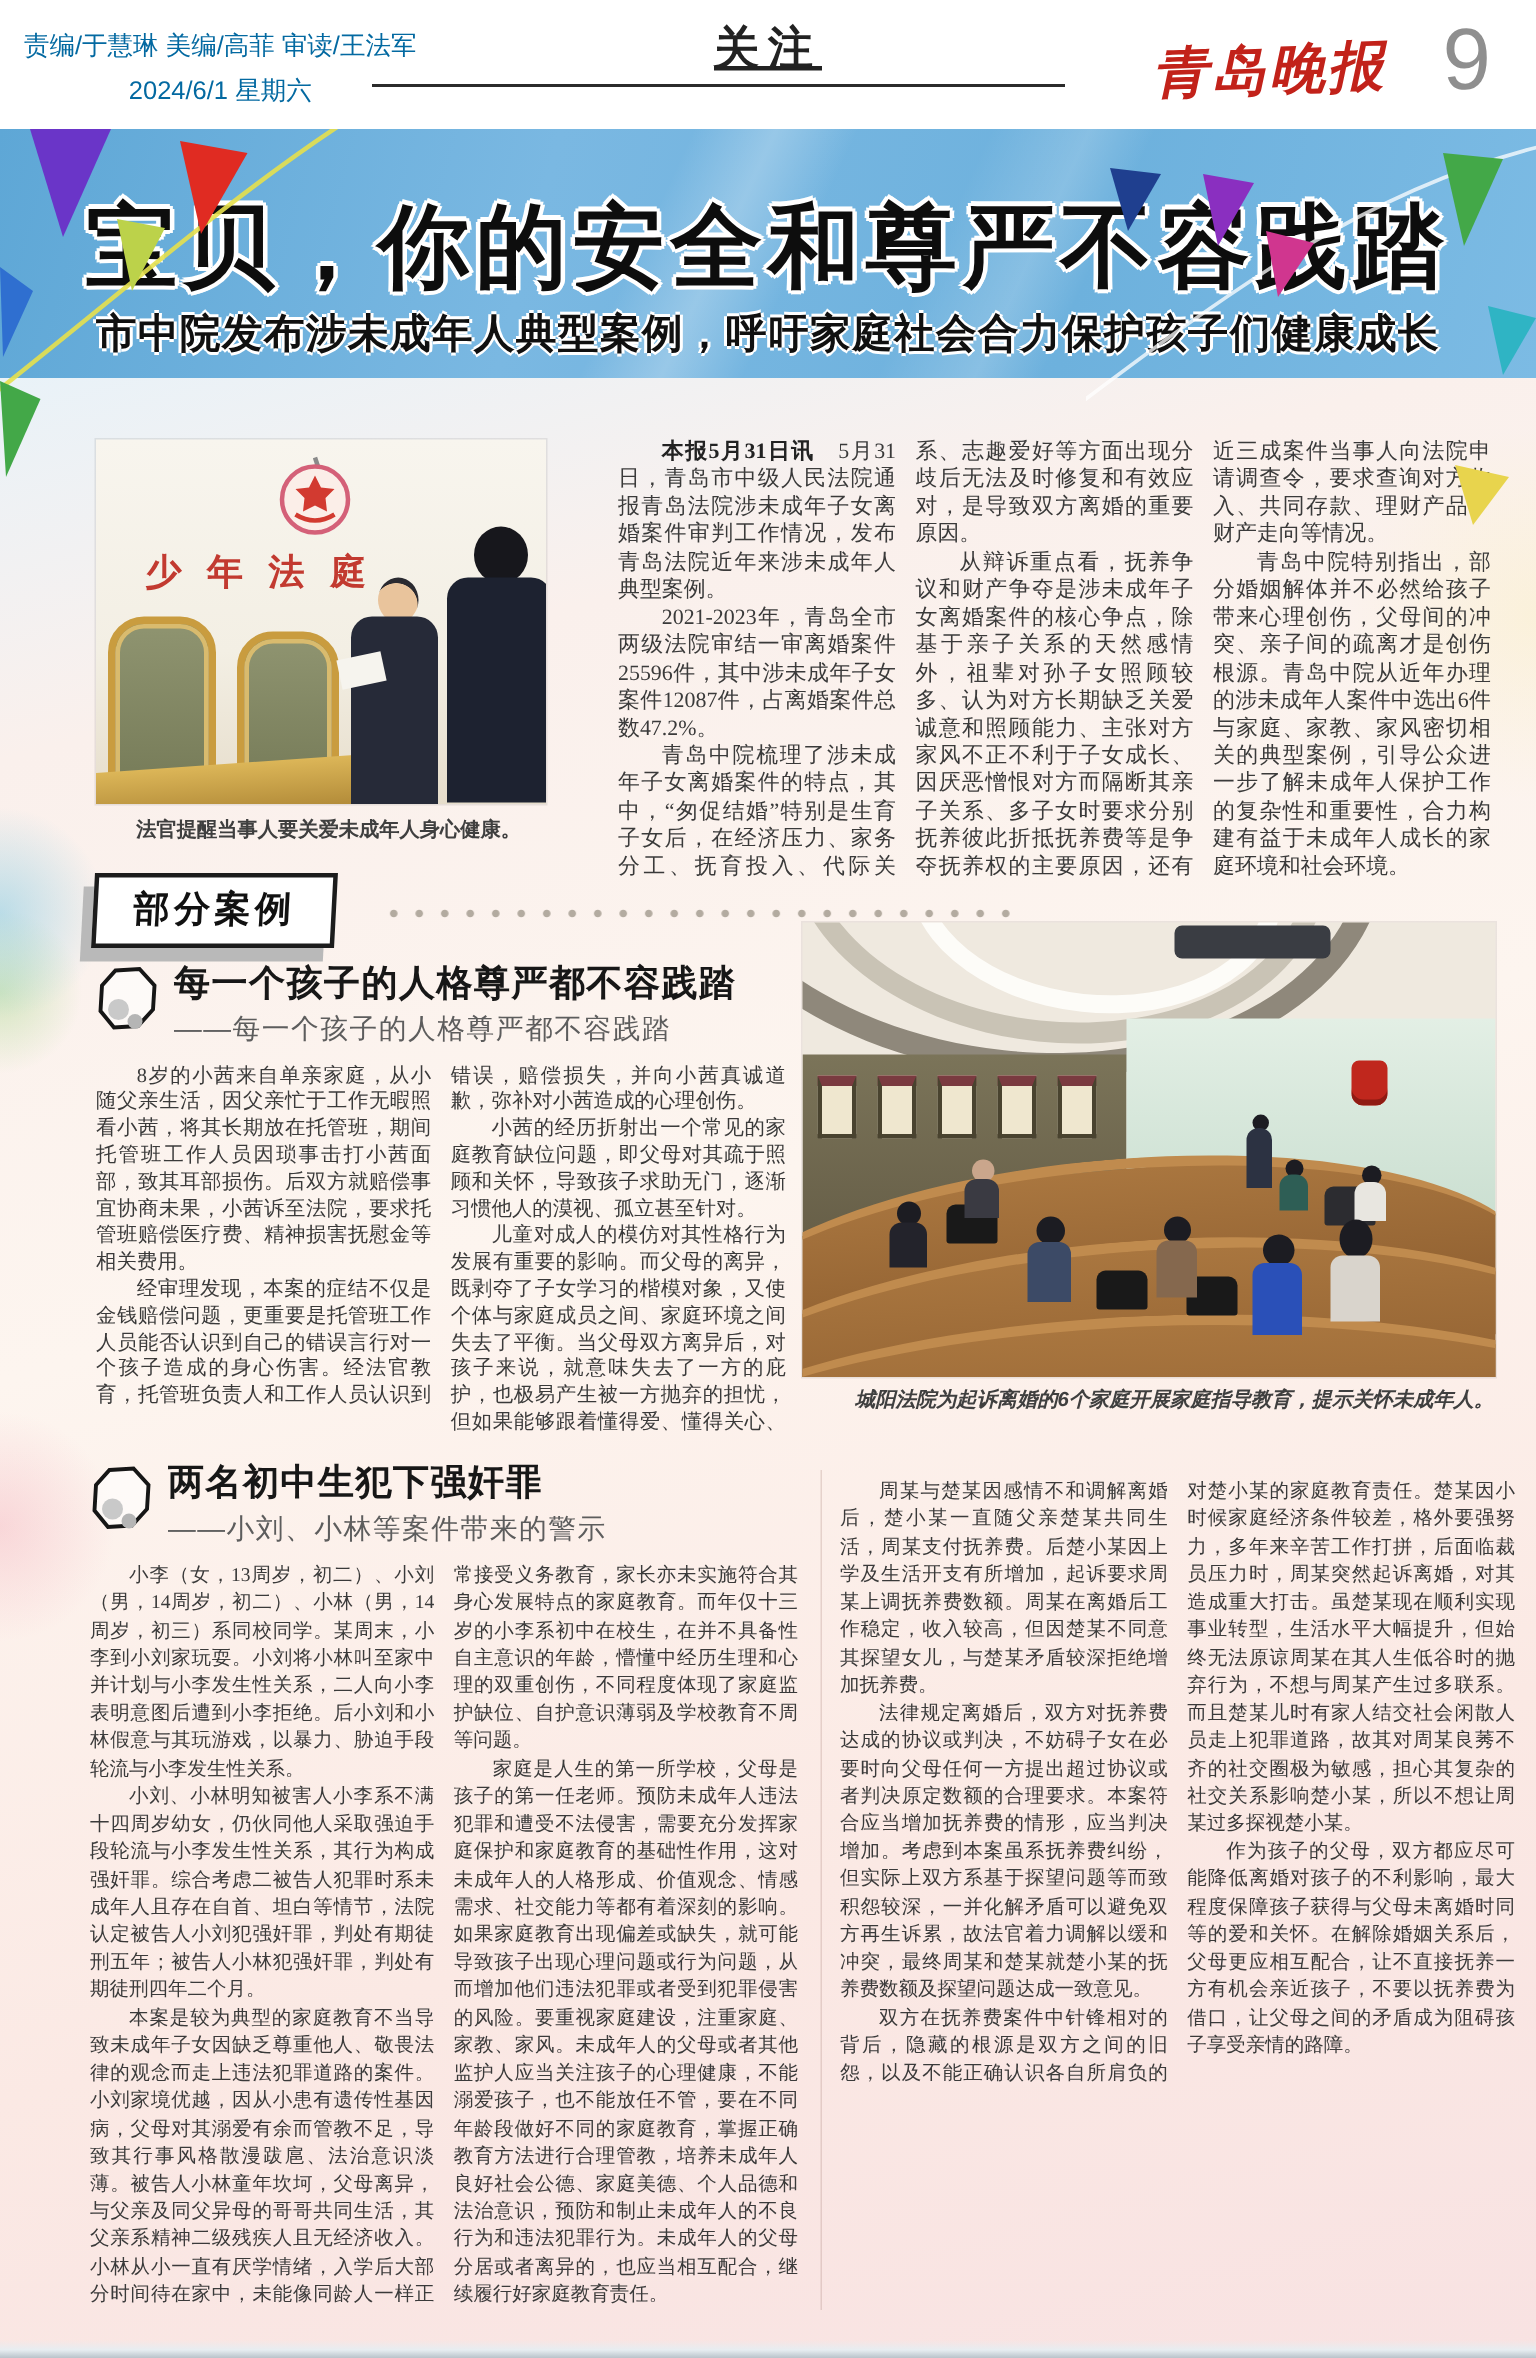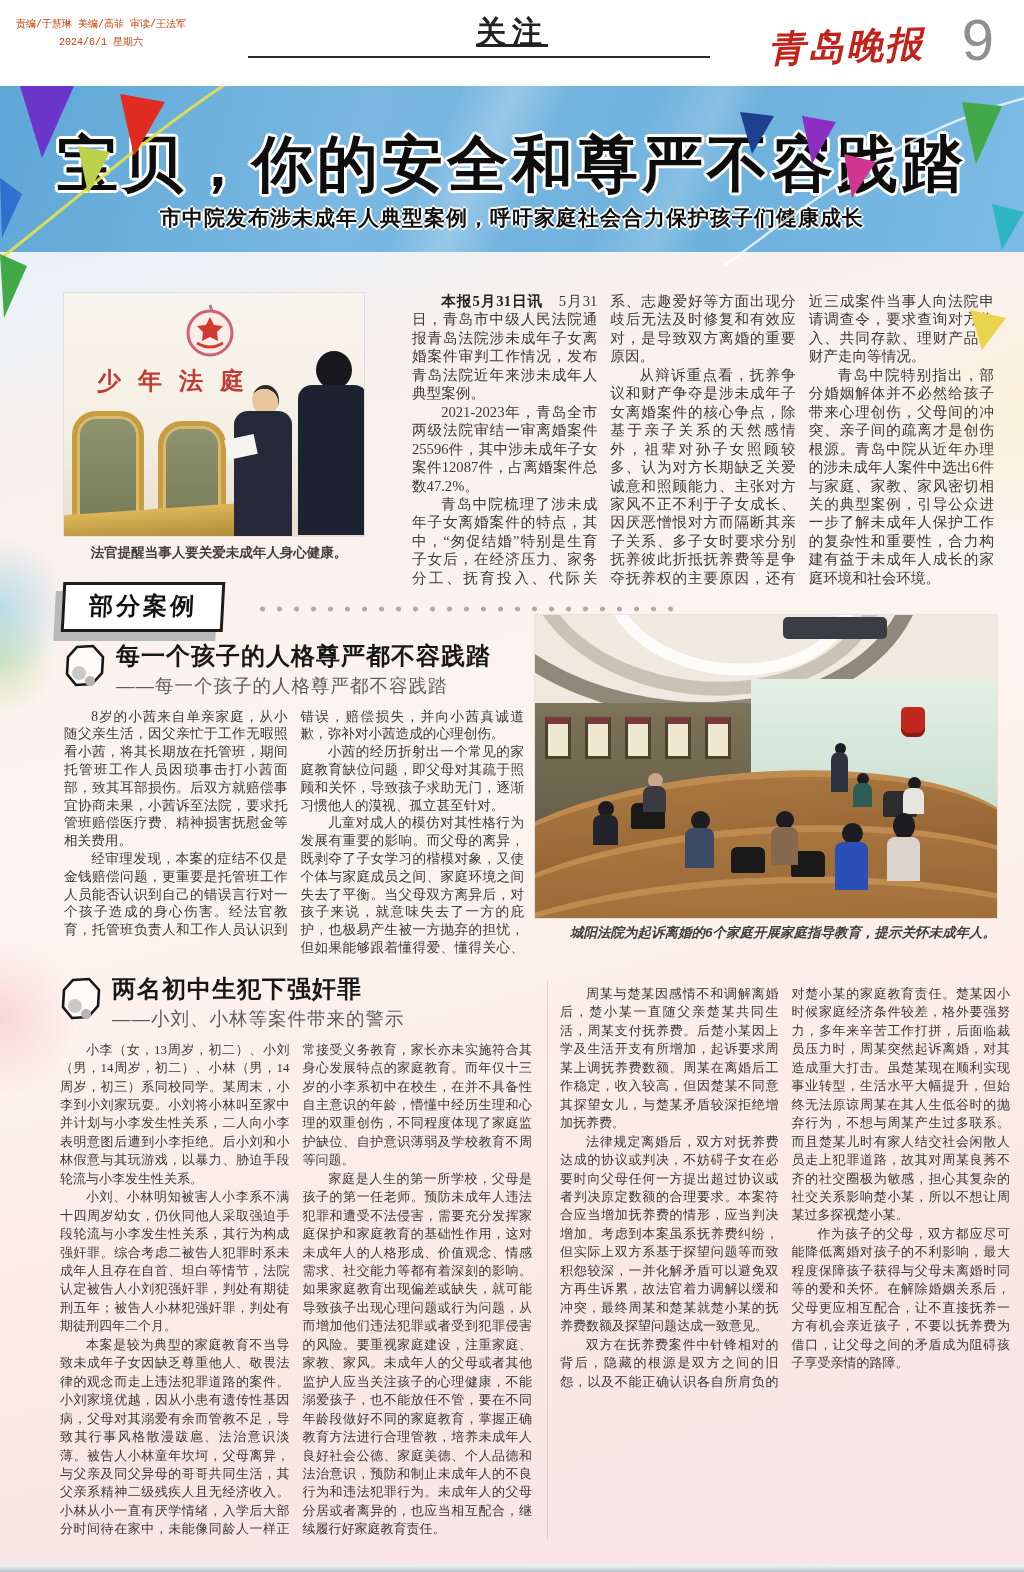--- a/index.html
+++ b/index.html
@@ -1,22 +1,22 @@
 <!DOCTYPE html>
 <html><head>
 <meta charset="utf-8">
 <style>
   * { margin:0; padding:0; box-sizing:border-box; }
   html,body { width:1024px; height:1572px; overflow:hidden; }
   body { font-family:"Liberation Serif", serif; background:#fff; position:relative; }
 
   
   .topbar { position:relative; height:86px; background:#fff; }
-  .editors { position:absolute; left:16px; top:16px; font-size:10px; color:#c2410c;
-             font-family:Liberation Mono, monospace; text-align:center; line-height:1.75; }
+  .editors { position:absolute; left:16px; top:16px; font-size:17px; color:#0369a1;
+             font-family:Liberation Sans, sans-serif; text-align:center; line-height:1.75; }
   .section-title { position:absolute; left:50%; top:12px; transform:translateX(-50%);
                    font-size:30px; font-weight:700; color:#222; letter-spacing:6px;
                    font-family:"Liberation Sans", sans-serif;text-decoration:underline; }
   .header-rule { position:absolute; left:248px; top:56px; width:462px; height:2px; background:#2b2b2b; }
   .masthead { position:absolute; right:100px; top:22px; font-size:37px; color:#c2221a;
               font-family:"DejaVu Serif", serif; font-style:italic; font-weight:700;
               transform:rotate(-2deg); letter-spacing:2px; }
   .pagenum { position:absolute; right:30px; top:6px; font-size:58px; color:#8f8f8f;
              font-family:"Liberation Sans", sans-serif; font-weight:400; }
 
@@ -25,21 +25,21 @@
             background:linear-gradient(105deg,#5ea7d6 0%, #7ab8e2 35%, #6db1dd 70%, #7cbbe4 100%); }
   .banner .streak { position:absolute; inset:0;
      background:linear-gradient(115deg, transparent 42%, rgba(255,255,255,.25) 47%, transparent 52%,
                 transparent 60%, rgba(255,255,255,.18) 66%, transparent 70%); }
   .headline { position:relative; z-index:4; text-align:center; padding-top:46px;
               font-family:"Liberation Sans", sans-serif; font-weight:900; font-size:61px;
               color:#0d0d0d; letter-spacing:4px; line-height:1.05;
               text-shadow:3px 0 0 #fff,-3px 0 0 #fff,0 3px 0 #fff,0 -3px 0 #fff,
                           2px 2px 0 #fff,-2px 2px 0 #fff,2px -2px 0 #fff,-2px -2px 0 #fff; }
   .subheadline { position:relative; z-index:4; text-align:center; margin-top:8px;
-              font-family:"Liberation Sans", sans-serif; font-weight:700; font-size:21px;
+              font-family:"Liberation Sans", sans-serif; font-weight:700; font-size:27px;
               color:#101010; letter-spacing:1px;
               text-shadow:2px 0 0 #fff,-2px 0 0 #fff,0 2px 0 #fff,0 -2px 0 #fff; }
   .bunting { position:absolute; top:0; z-index:5; pointer-events:none; }
   .bunting.left { left:0; }
   .bunting.right { right:0; }
 
   
   .content { position:relative; height:1320px; overflow:hidden;
      background:
        radial-gradient(circle at 0% 27%, rgba(110,195,225,.45), transparent 5%),

